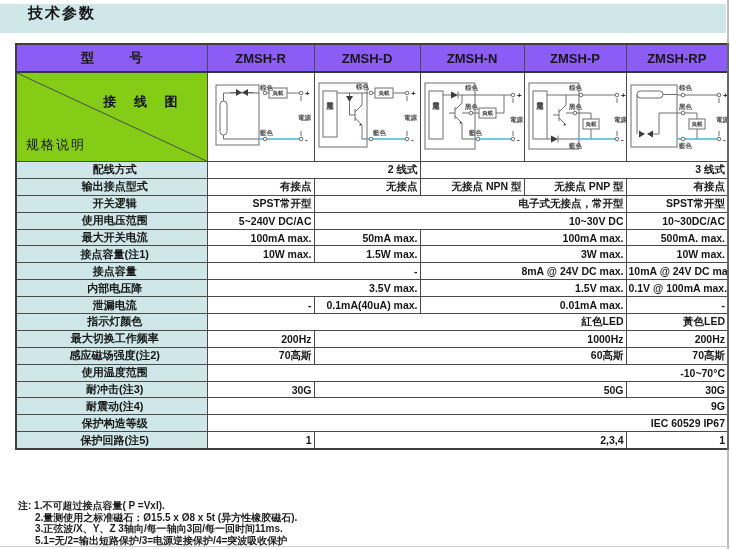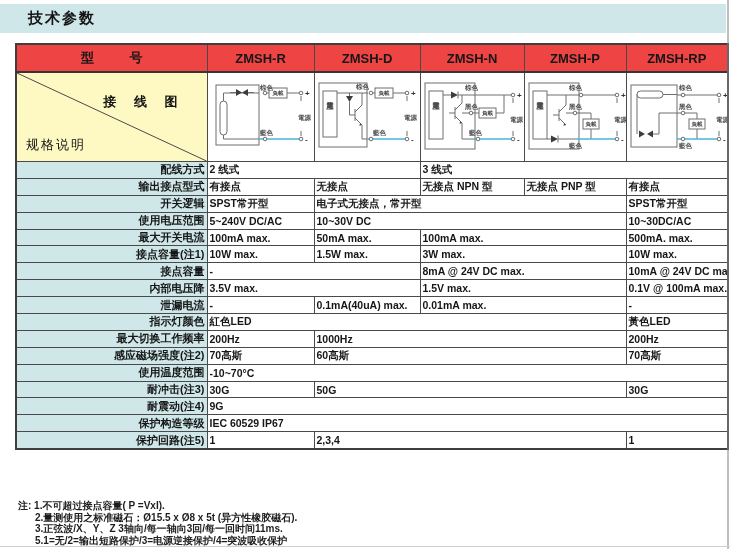--- a/index.html
+++ b/index.html
@@ -3,55 +3,55 @@
 <meta charset="utf-8">
 <style>
   html,body { margin:0; padding:0; }
   body {
     width:730px; height:549px; background:#ffffff; position:relative;
     font-family:"Liberation Sans", sans-serif; overflow:hidden;
     -webkit-font-smoothing:antialiased;
   }
   .title-bar {
     position:absolute; left:0; top:4px; width:726px; height:29px;
-    background:#cfe7e8; display:flex; align-items:center;
+    background:#cfe7e8; display:flex; align-items:flex-start;
   }
   .title-bar .title-text {
     margin-left:28px; font-size:15px; font-weight:bold; color:#141414; letter-spacing:2px;
   }
   .page-right-edge { position:absolute; right:1px; top:0; width:2px; height:100%; background:#8a8a8a; opacity:.55; }
   .page-bottom-edge { position:absolute; left:0; bottom:2px; width:100%; height:1px; background:#cfcfcf; }
 
   table.spec-table {
     position:absolute; left:15px; top:43px; width:712px;
     border-collapse:collapse; table-layout:fixed;
     border:2px solid #3e3e3e;
   }
   .spec-table td, .spec-table th {
     border:1px solid #4a4a4a; color:#161616; font-weight:bold;
     padding:0 2px; vertical-align:middle; overflow:hidden; white-space:nowrap;
   }
   .spec-table thead th {
-    height:26px; background:#ef4444; font-size:13px; text-align:center;
+    height:26px; background:#8b5cf6; font-size:13px; text-align:center;
     border-bottom:2px solid #363636;
     margin-left:45px;
   }
   th.model-header { letter-spacing:16px; text-indent:16px; font-size:14px; }
   .diag-row td { height:88px; padding:0; }
-  td.corner-cell { background:#fef9c3; position:relative; }
+  td.corner-cell { background:#84cc16; position:relative; }
   .corner-cell svg.diagonal { position:absolute; left:0; top:0; width:100%; height:100%; }
   .corner-top   { position:absolute; top:20px; right:22px; font-size:13px; font-weight:bold; letter-spacing:7px; color:#141414; }
   .corner-bottom{ position:absolute; bottom:7px; left:9px;  font-size:13px; font-weight:normal; letter-spacing:2px; color:#141414; }
   td.diag-cell { background:#ffffff; text-align:center; }
   td.diag-cell svg { display:block; margin:1px auto 0 auto; }
 
   .spec-table tbody td.rowlabel {
-    background:#cfe7e8; text-align:right; padding-left:8px; font-size:11px; height:15.9px;
-  }
-  .spec-table tbody td.val { text-align:left; font-size:10.5px; background:#ffffff; }
+    background:#cfe7e8; text-align:center; padding-left:8px; font-size:11px; height:15.9px;
+  }
+  .spec-table tbody td.val { text-align:right; font-size:10.5px; background:#ffffff; }
 
   
   .w  { stroke:#6e6e6e; stroke-width:1; fill:none; }
   .b  { stroke:#49b4d8; stroke-width:1.3; fill:none; }
   .node { fill:#ffffff; stroke:#6e6e6e; stroke-width:1; }
   .dk { fill:#3c3c3c; stroke:none; }
   .lbl { font-size:6.5px; fill:#4a4a4a; font-weight:bold; }
   .ld  { font-size:5.5px; fill:#4a4a4a; font-weight:bold; }
   .pm  { font-size:8px; fill:#333333; font-weight:bold; }
   .vtext { writing-mode:vertical-rl; text-orientation:upright; font-size:7px; fill:#4a4a4a; font-weight:bold; }

